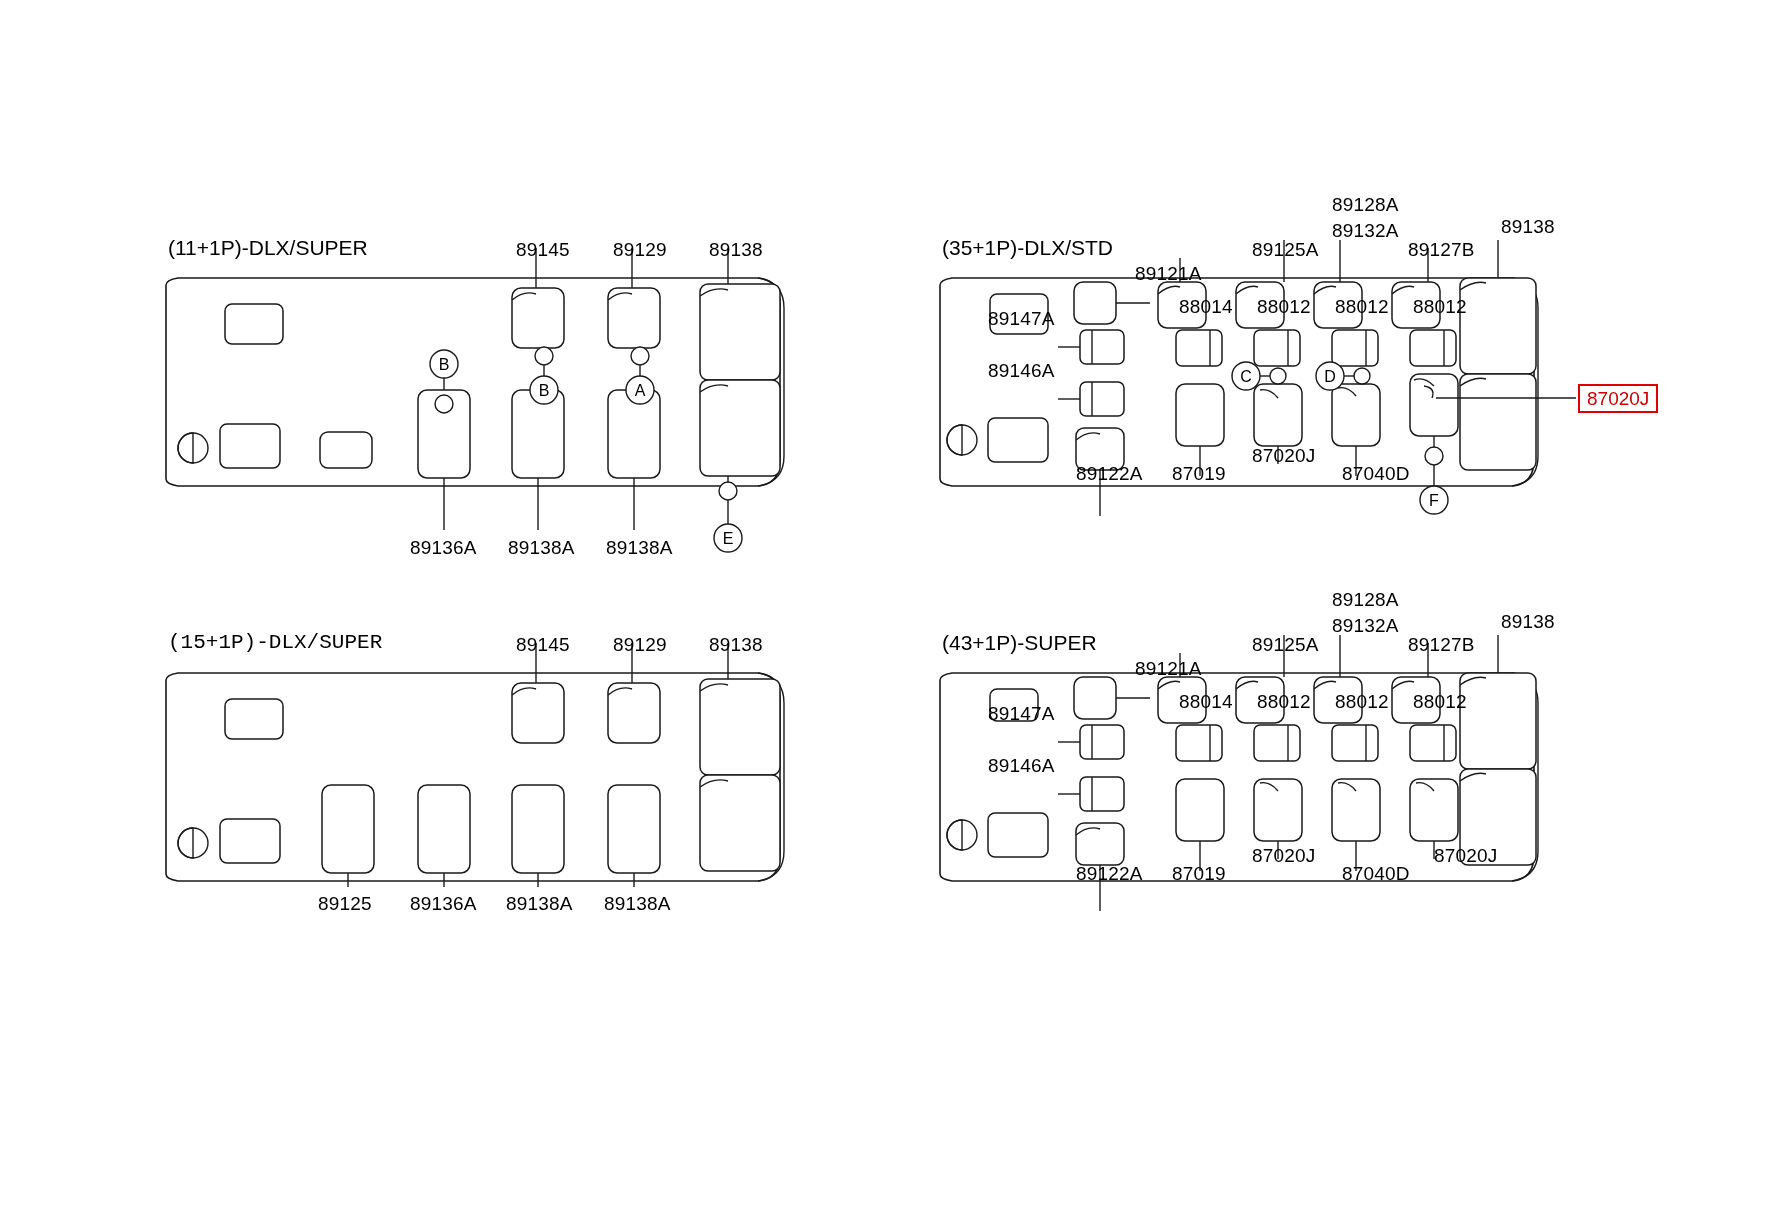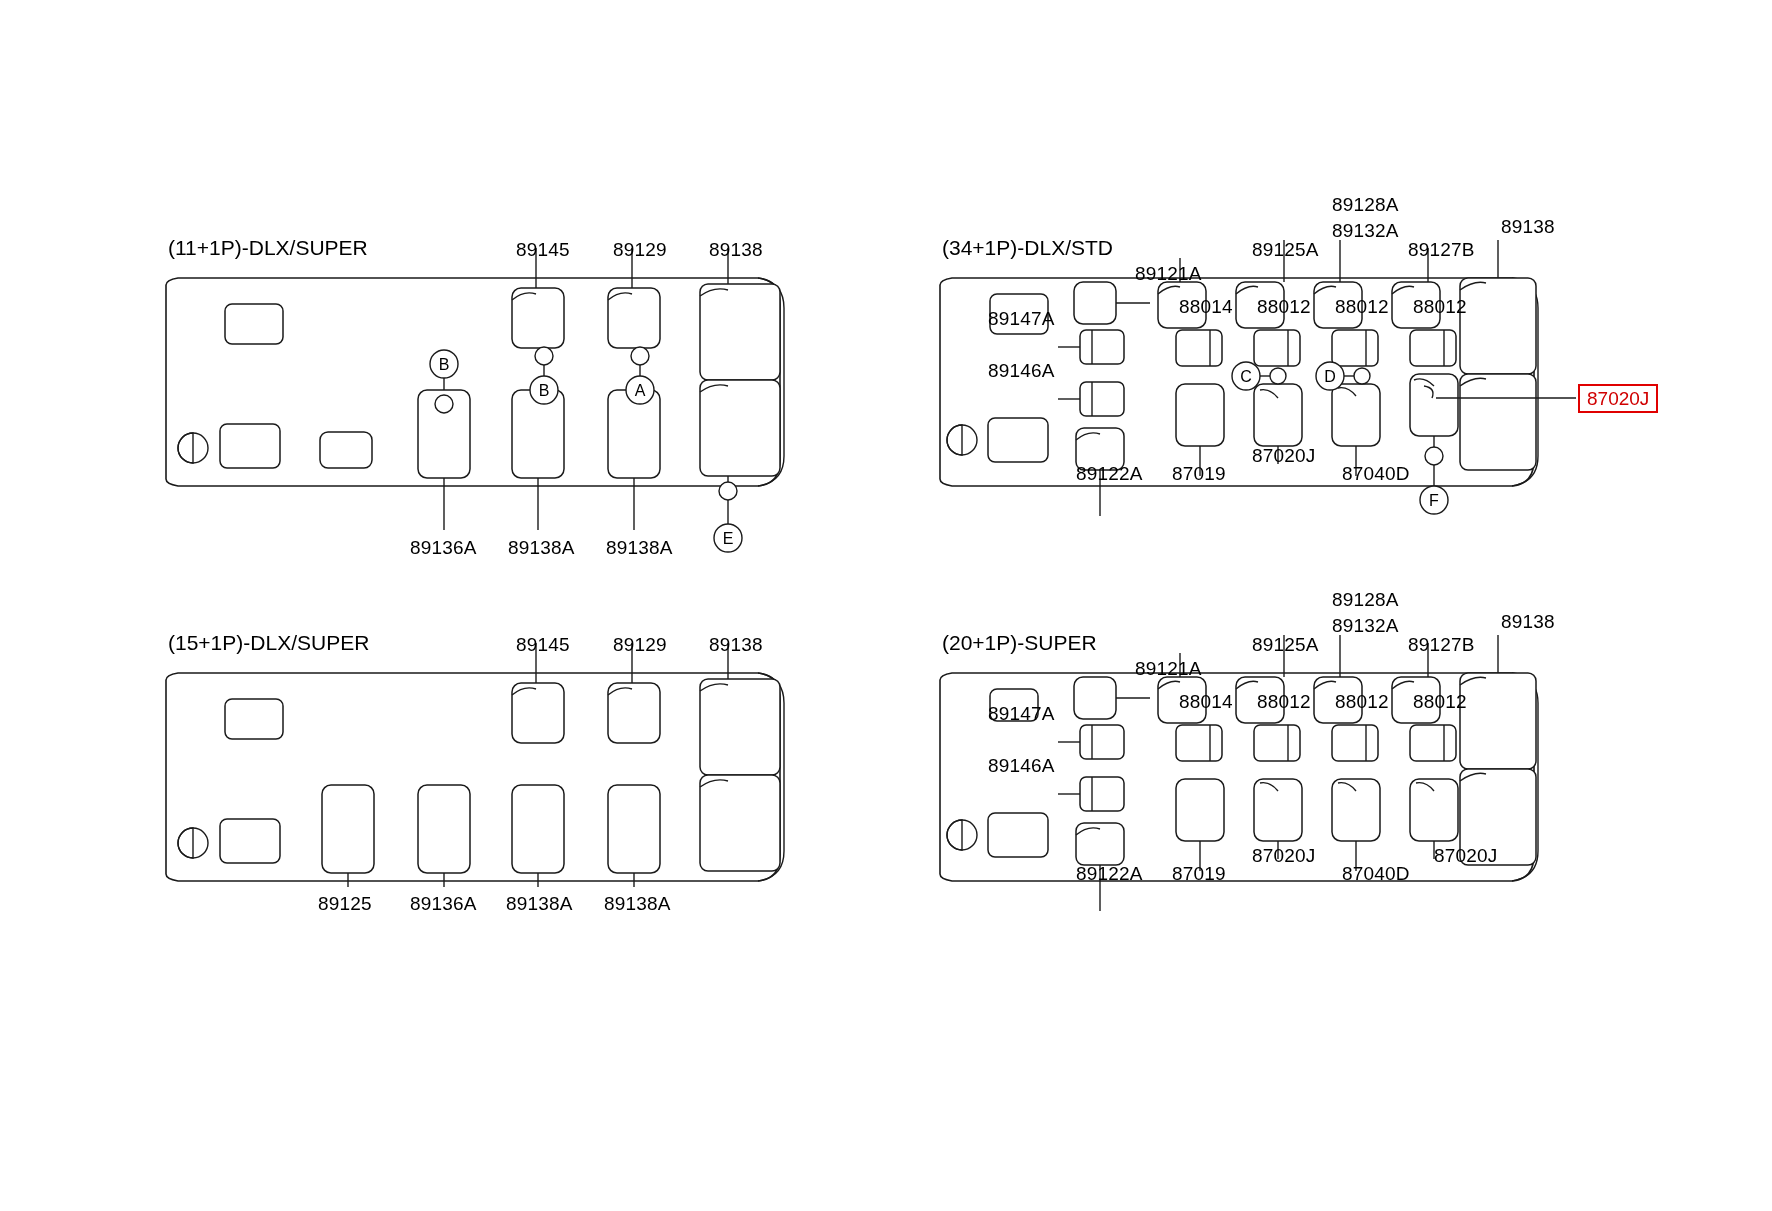--- a/index.html
+++ b/index.html
@@ -124,21 +124,21 @@
       <path class="ln" d="M728 476 v14"></path>
       <circle class="cir" cx="728" cy="491" r="9"></circle>
       <path class="ln" d="M728 500 v24"></path>
       <circle class="cir" cx="728" cy="538" r="14"></circle>
       <text class="calloutTxt" x="728" y="544" text-anchor="middle">E</text>
     </svg>
   </div>
 
   <div class="panel" style="left:880px;top:0;width:892px;height:580px;">
 
-    <div class="title" style="left:62px;top:236px;">(34+1P)-DLX/STD</div>
+    <div class="title" style="left:62px;top:236px;">(35+1P)-DLX/STD</div>
 
     <div class="label" style="left:452px;top:194px;">89128A</div>
     <div class="label" style="left:452px;top:220px;">89132A</div>
     <div class="label" style="left:372px;top:239px;">89125A</div>
     <div class="label" style="left:528px;top:239px;">89127B</div>
     <div class="label" style="left:621px;top:216px;">89138</div>
 
     <div class="label" style="left:255px;top:263px;">89121A</div>
     <div class="label" style="left:108px;top:308px;">89147A</div>
     <div class="label" style="left:108px;top:360px;">89146A</div>
@@ -236,21 +236,21 @@
       <circle class="cir" cx="554" cy="500" r="14"></circle>
       <text class="calloutTxt" x="554" y="506" text-anchor="middle">F</text>
 
       <path class="ln" d="M556 398 h140"></path>
       <path class="ln" d="M552 398 q4 -10 -8 -12"></path>
     </svg>
   </div>
 
   <div class="panel" style="left:0;top:580px;width:860px;height:450px;">
 
-    <div class="title" style="left:168px;top:51px;">(15+1P)-DLX/SUPER</div>
+    <div class="title" style="left:168px;top:51px;font-family:Liberation Mono, monospace;">(15+1P)-DLX/SUPER</div>
 
     <div class="label" style="left:516px;top:54px;">89145</div>
     <div class="label" style="left:613px;top:54px;">89129</div>
     <div class="label" style="left:709px;top:54px;">89138</div>
 
     <div class="label" style="left:318px;top:313px;">89125</div>
     <div class="label" style="left:410px;top:313px;">89136A</div>
     <div class="label" style="left:506px;top:313px;">89138A</div>
     <div class="label" style="left:604px;top:313px;">89138A</div>
 
@@ -281,21 +281,21 @@
       <path class="ln" d="M700 207 q14 -10 28 -6"></path>
       <path class="ln" d="M348 293 v14"></path>
       <path class="ln" d="M444 293 v14"></path>
       <path class="ln" d="M538 293 v14"></path>
       <path class="ln" d="M634 293 v14"></path>
     </svg>
   </div>
 
   <div class="panel" style="left:880px;top:580px;width:892px;height:450px;">
 
-    <div class="title" style="left:62px;top:51px;">(20+1P)-SUPER</div>
+    <div class="title" style="left:62px;top:51px;">(43+1P)-SUPER</div>
 
     <div class="label" style="left:452px;top:9px;">89128A</div>
     <div class="label" style="left:452px;top:35px;">89132A</div>
     <div class="label" style="left:372px;top:54px;">89125A</div>
     <div class="label" style="left:528px;top:54px;">89127B</div>
     <div class="label" style="left:621px;top:31px;">89138</div>
 
     <div class="label" style="left:255px;top:78px;">89121A</div>
     <div class="label" style="left:108px;top:123px;">89147A</div>
     <div class="label" style="left:108px;top:175px;">89146A</div>

